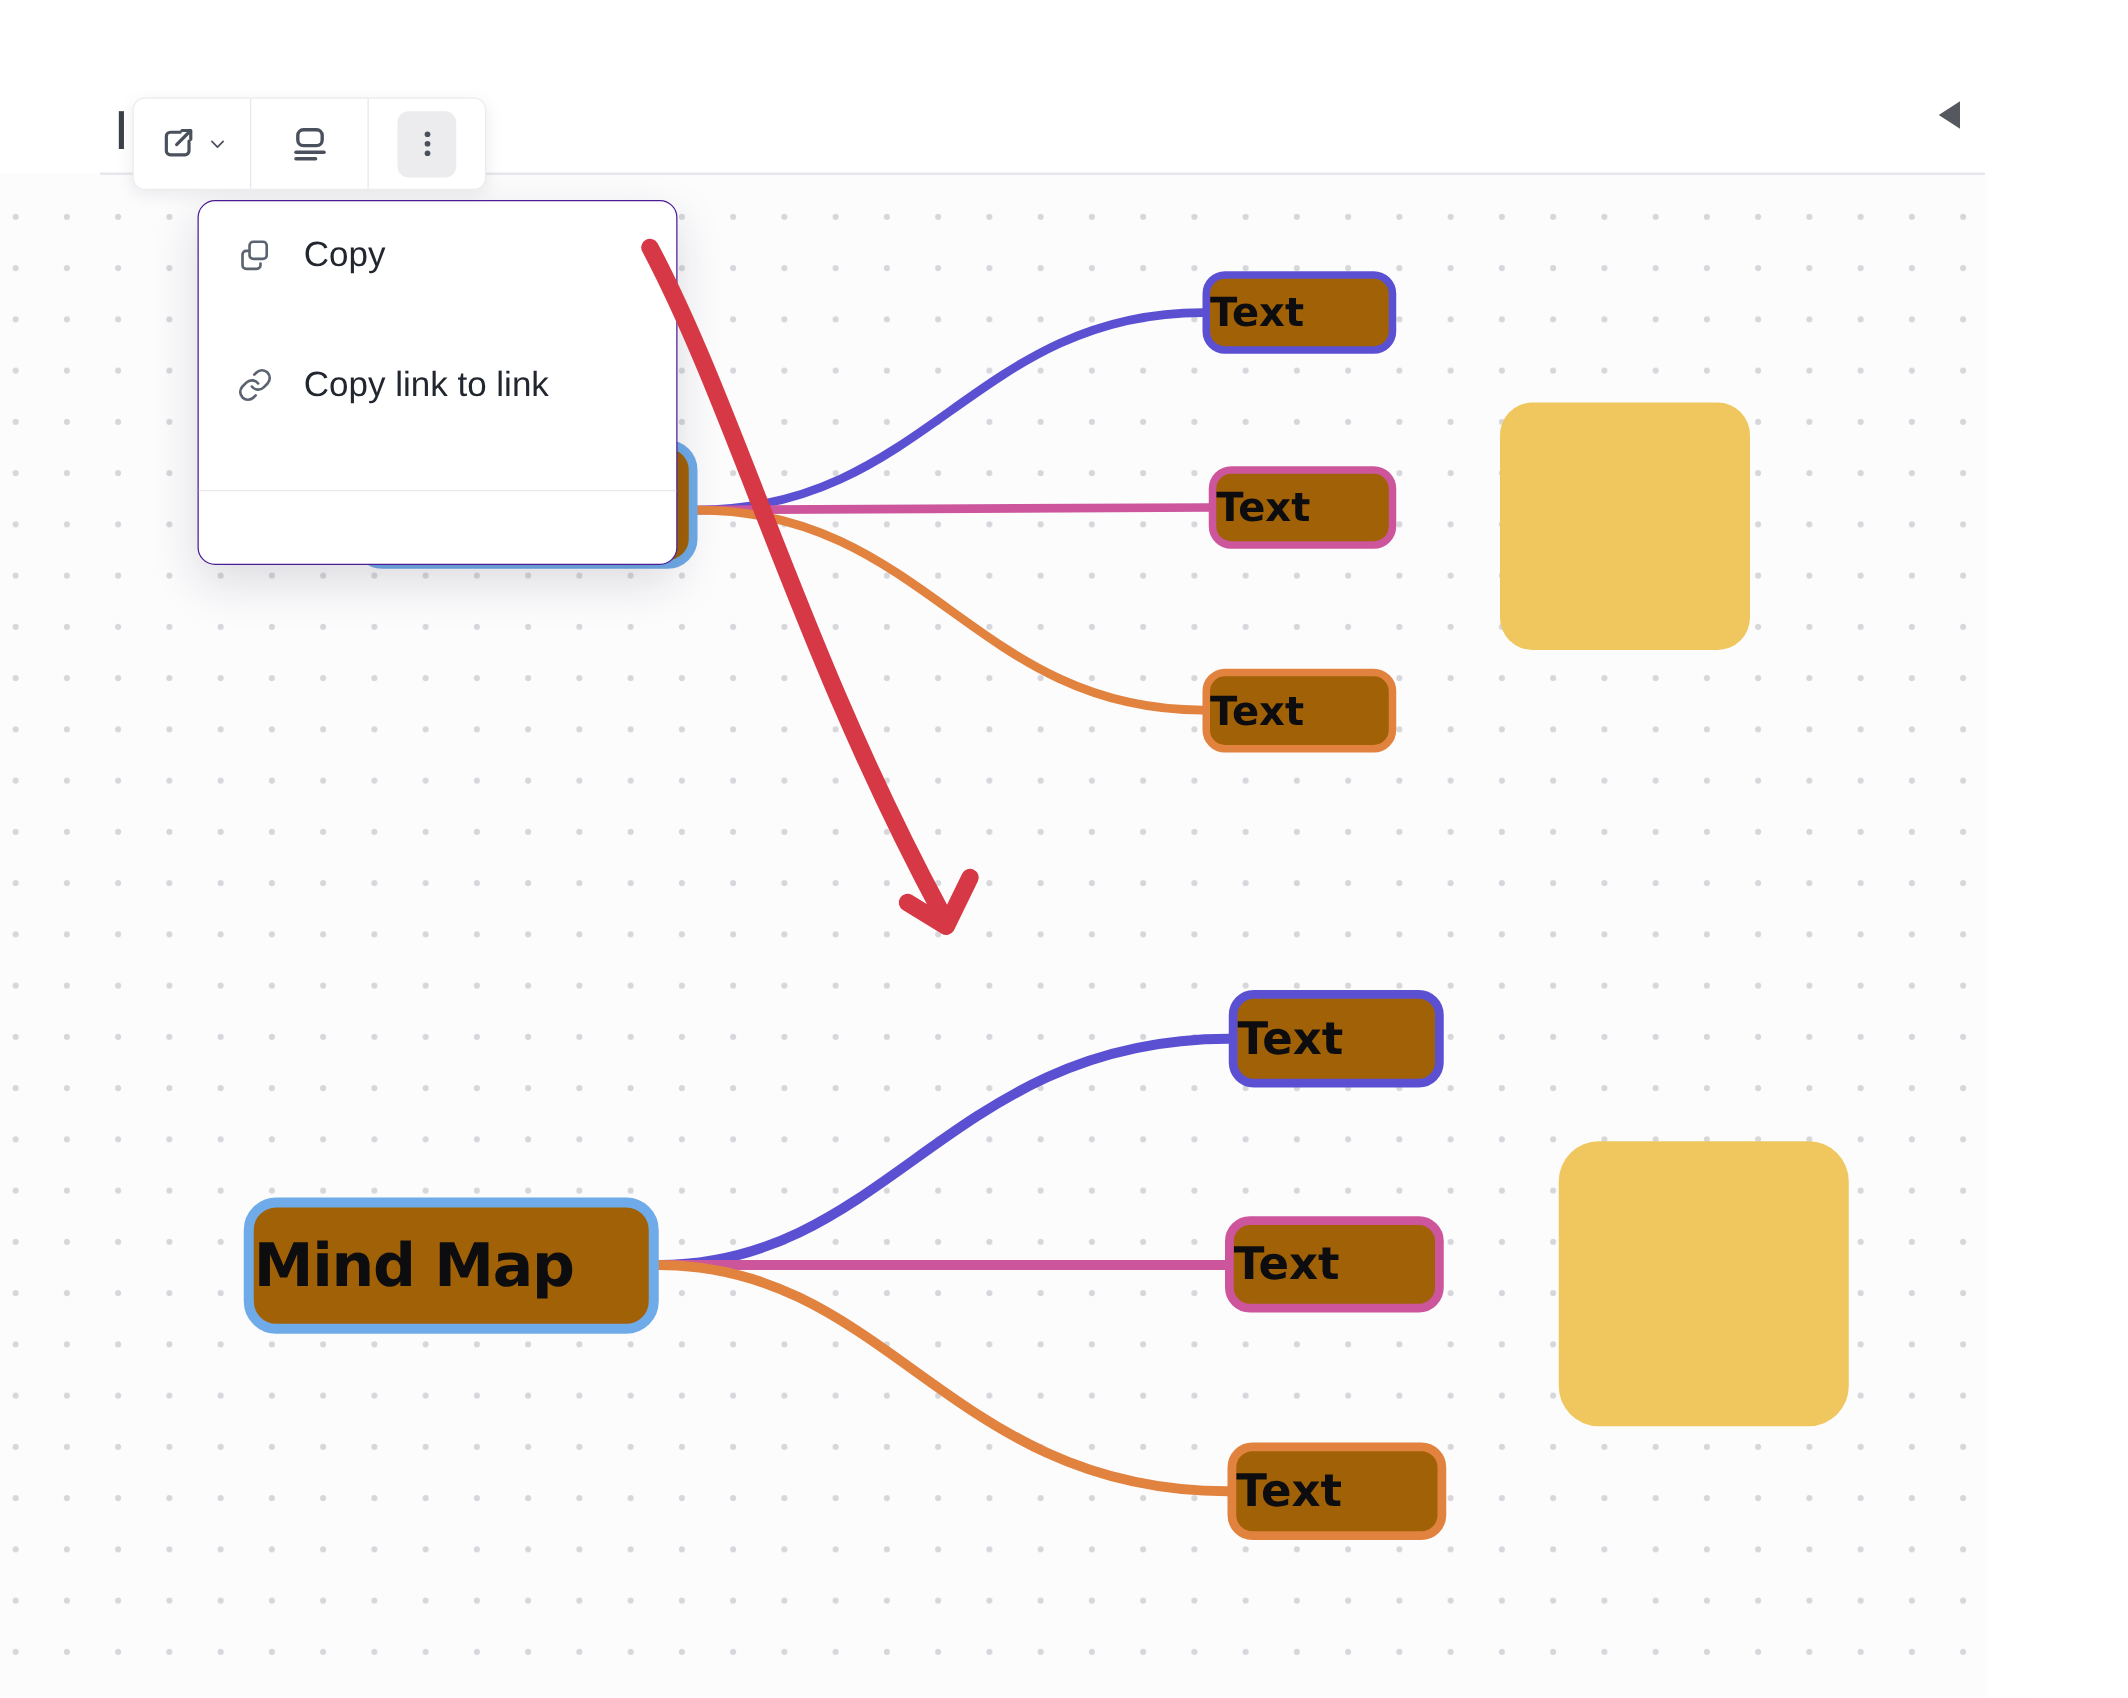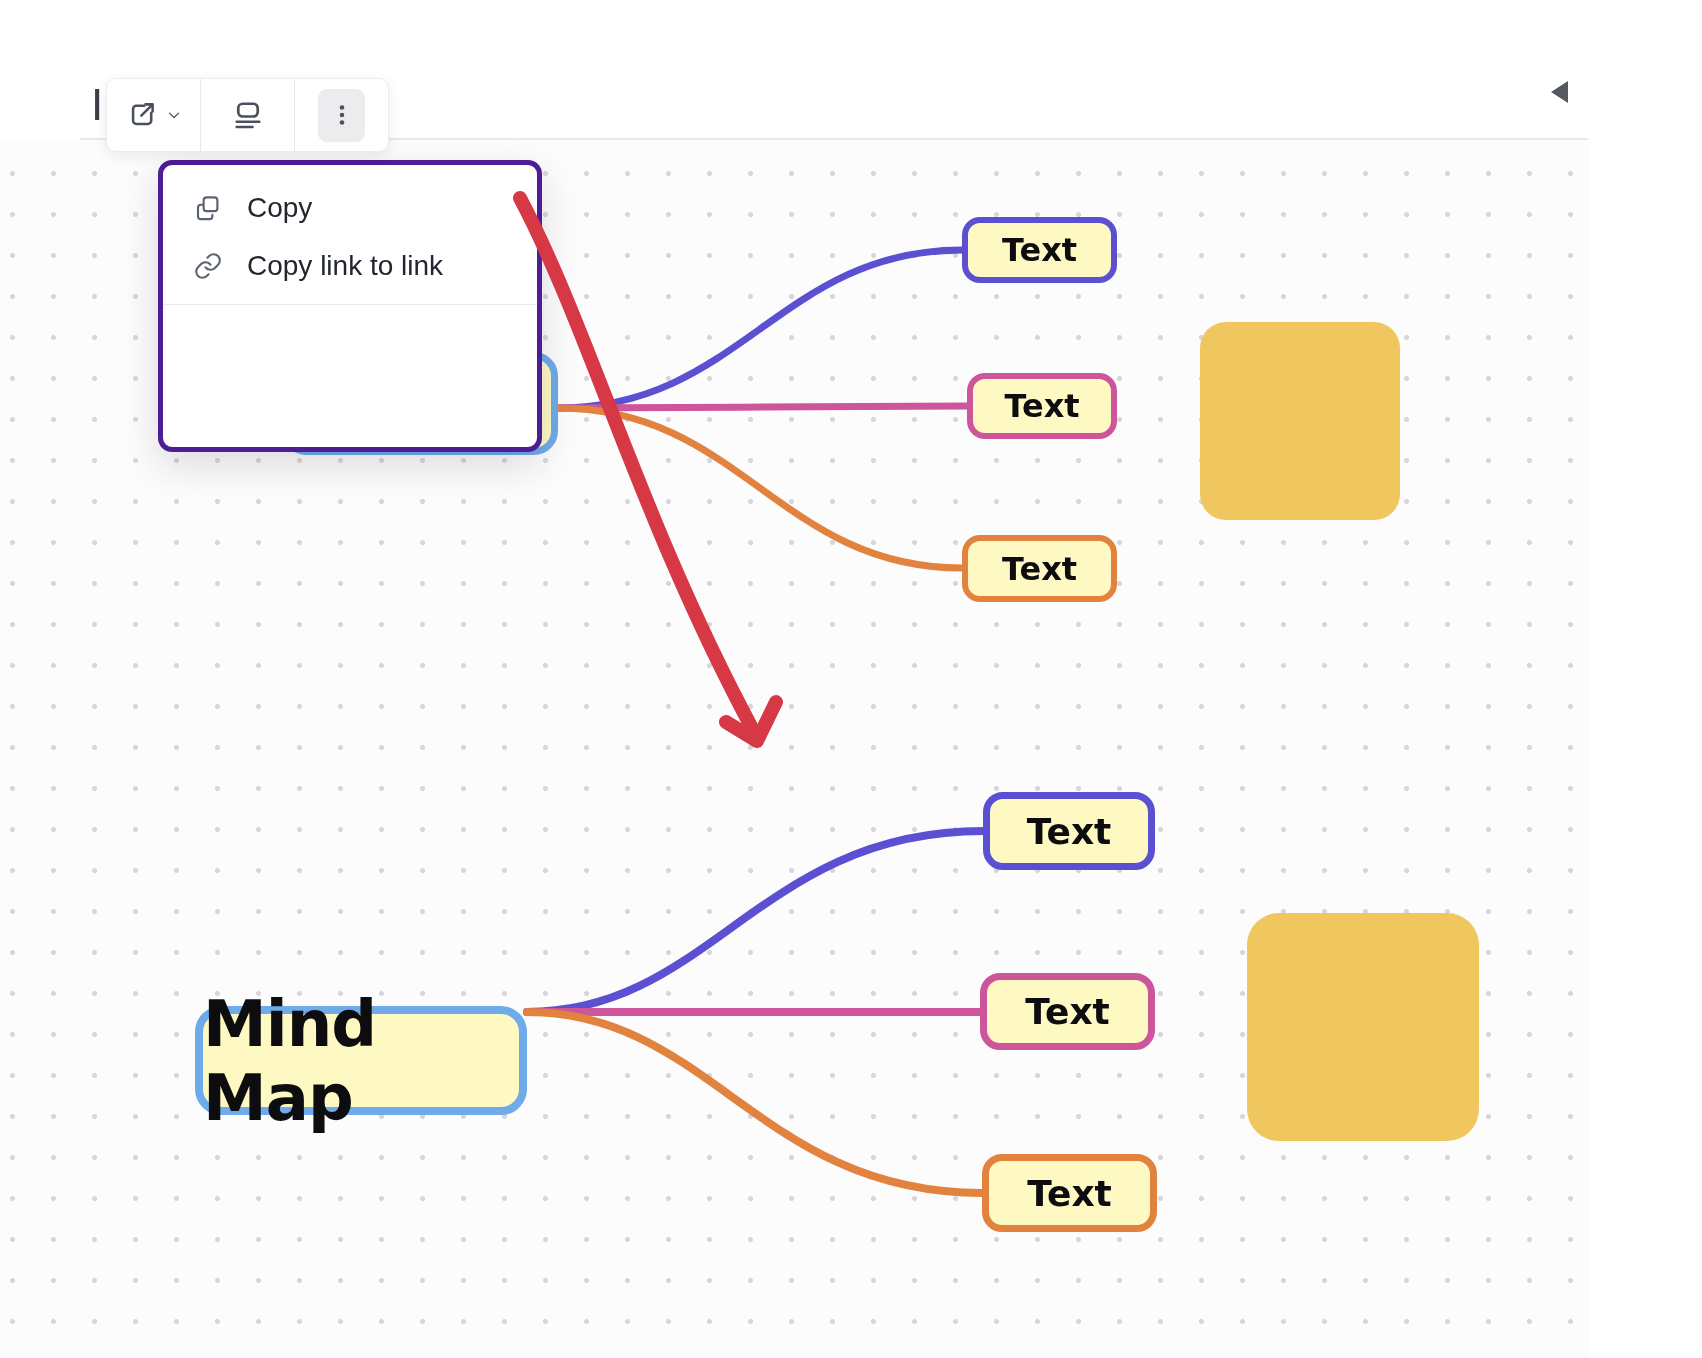--- a/index.html
+++ b/index.html
@@ -39,43 +39,43 @@
   }
   .tb-sec{display:flex;align-items:center;justify-content:center;flex:1;}
   .tb-div{width:1px;background:#e7e7ea;margin:0;}
   .tb-btn{display:flex;align-items:center;justify-content:center;gap:6px;cursor:pointer;}
   .tb-btn.active{background:#ececef;border-radius:9px;width:47px;height:53px;}
   .tb-icon{stroke:#4a505c;fill:none;stroke-width:1.8;stroke-linecap:round;stroke-linejoin:round;}
   .tb-dot{fill:#4a505c;}
   
   .menu{
     position:absolute;left:158px;top:160px;width:384px;height:292px;
-    background:#ffffff;border:5px solid #4c1d95;border-radius:14px;
+    background:#ffffff;border:1px solid #4c1d95;border-radius:14px;
     box-shadow:0 14px 38px rgba(25,25,50,.14);
     z-index:7;padding:14px 0;box-sizing:border-box;
-    display:flex;flex-direction:column;
+    display:flex;flex-direction:column;gap:46px;
   }
   .menu-item{
     display:flex;align-items:center;gap:24px;
     padding:0 30px;height:58px;cursor:pointer;
   }
   .menu-item span{font-size:28px;color:#22262f;}
   .menu-icon{stroke:#5c6370;fill:none;stroke-width:1.7;stroke-linecap:round;stroke-linejoin:round;}
   .menu-divider{height:0;border-top:1px solid #e9e9ec;margin:9px 0;}
   
   .node{
-    position:absolute;background:#fef9c3;display:flex;align-items:center;justify-content:center;
+    position:absolute;background:#a16207;display:flex;align-items:center;justify-content:flex-start;
     font-family:"DejaVu Sans","Liberation Sans",sans-serif;font-weight:800;color:#0d0d10;
     z-index:2;box-sizing:border-box;
   }
   .root-hidden{left:282px;top:352px;width:276px;height:103px;border:7px solid #6fabe8;border-radius:24px;}
   .t-purple{left:962px;top:217px;width:155px;height:66px;border:6px solid #5b50d2;border-radius:18px;font-size:32px;}
   .t-pink  {left:967px;top:373px;width:150px;height:66px;border:6px solid #cc559c;border-radius:18px;font-size:32px;}
   .t-orange{left:962px;top:535px;width:155px;height:67px;border:6px solid #e2823f;border-radius:18px;font-size:32px;}
-  .root-main{left:195px;top:958px;width:332px;height:109px;border:8px solid #6fabe8;border-radius:26px;font-size:64px;letter-spacing:-1px;margin-top:48px;}
+  .root-main{left:195px;top:958px;width:332px;height:109px;border:8px solid #6fabe8;border-radius:26px;font-size:48px;letter-spacing:-1px;}
   .b-purple{left:983px;top:792px;width:172px;height:78px;border:7px solid #5b50d2;border-radius:20px;font-size:36px;}
   .b-pink  {left:980px;top:973px;width:175px;height:77px;border:7px solid #cc559c;border-radius:20px;font-size:36px;}
   .b-orange{left:982px;top:1154px;width:175px;height:78px;border:7px solid #e2823f;border-radius:20px;font-size:36px;}
   .sticky{position:absolute;background:#efc75e;z-index:2;}
   .sticky-top{left:1200px;top:322px;width:200px;height:198px;border-radius:26px;}
   .sticky-bottom{left:1247px;top:913px;width:232px;height:228px;border-radius:32px;}
   
   .branch-svg{position:absolute;left:0;top:0;width:1702px;height:1358px;z-index:1;pointer-events:none;}
   .arrow-svg{position:absolute;left:0;top:0;width:1702px;height:1358px;z-index:9;pointer-events:none;}
 </style>

